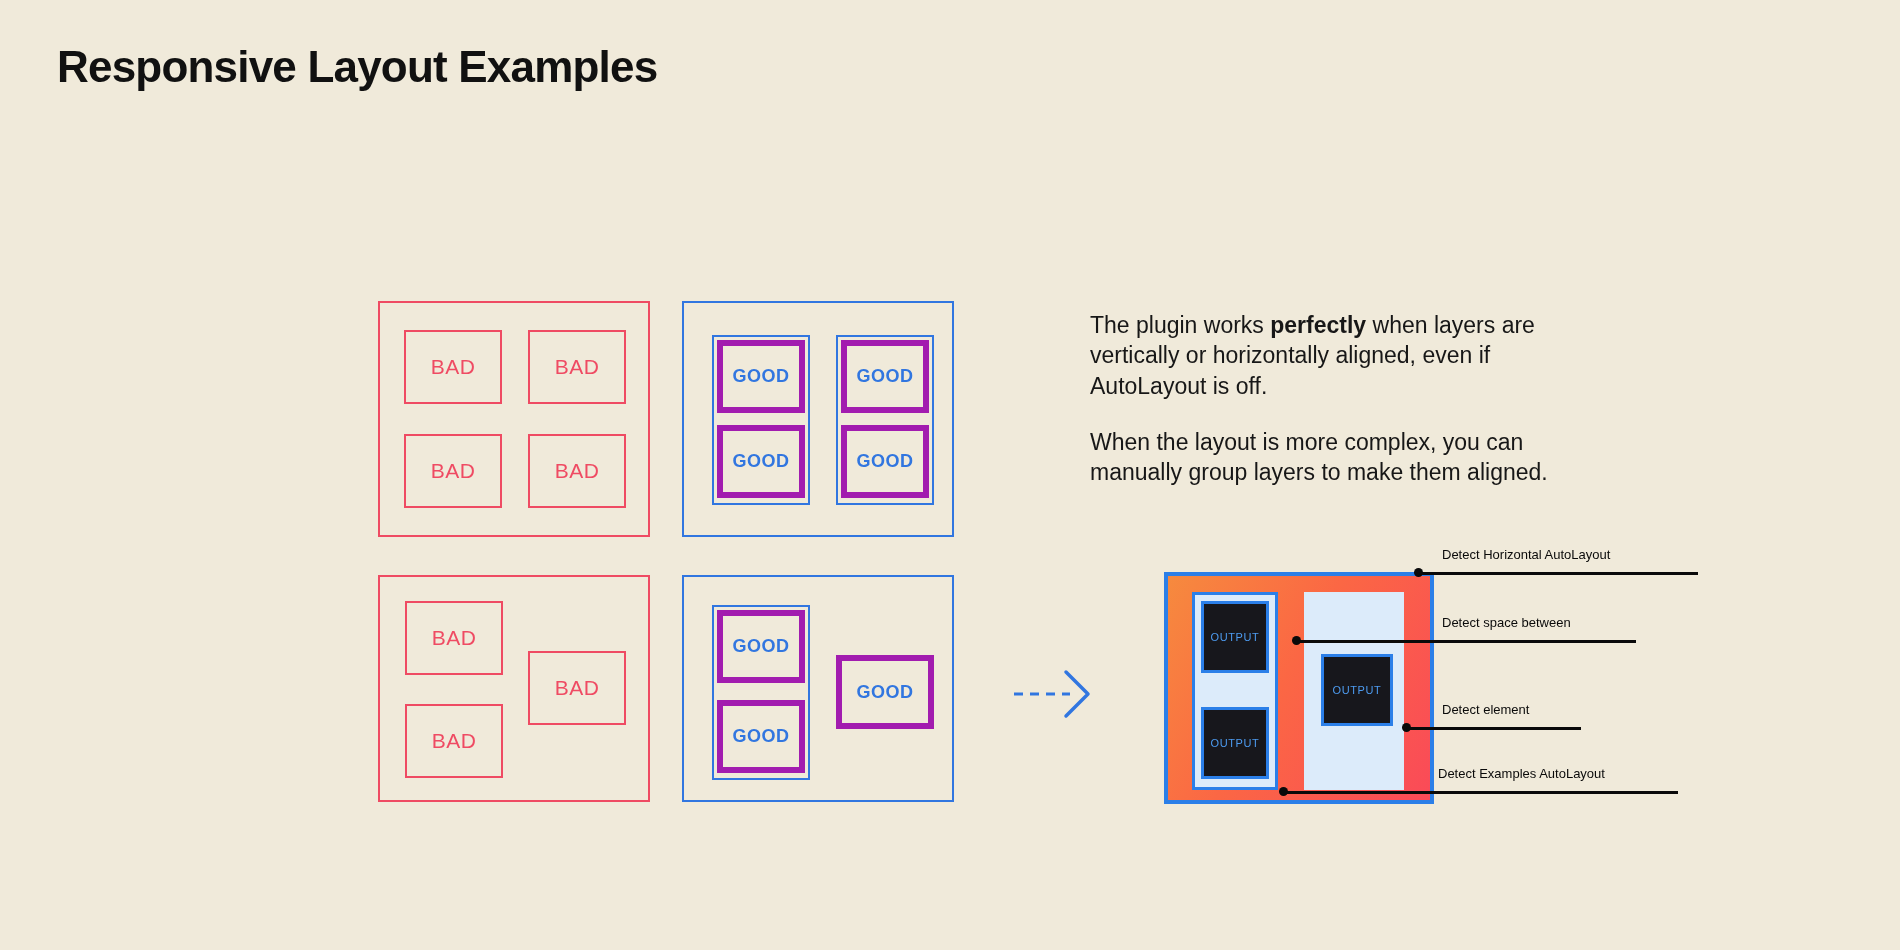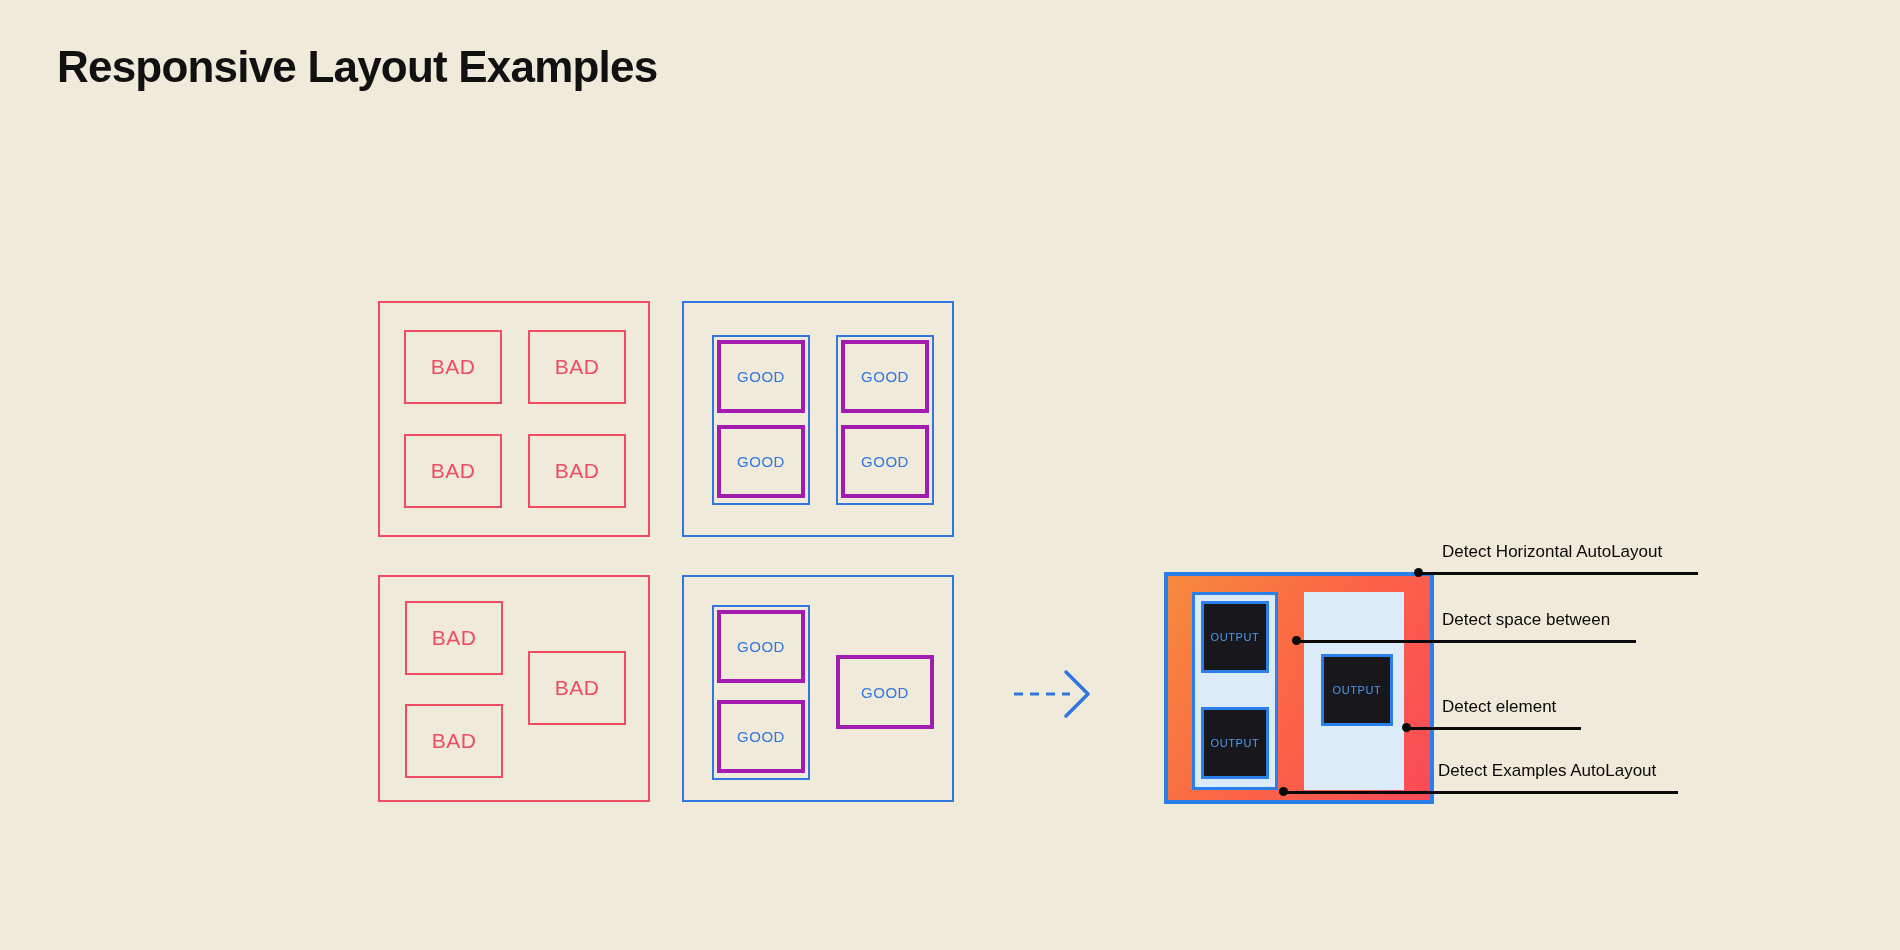--- a/index.html
+++ b/index.html
@@ -50,27 +50,28 @@
   
   .good-container {
     border: 2px solid #3176E0;
     background: transparent;
   }
   .good-group {
     border: 2px solid #3176E0;
     background: transparent;
   }
   .good-box {
-    border: 4px solid #a21caf;
+    border: 6px solid #a21caf;
     color: #3176E0;
     display: flex;
     align-items: center;
     justify-content: center;
-    font-size: 15px;
+    font-size: 18px;
     letter-spacing: 0.5px;
+    font-weight: bold;
   }
 
   
   #flow-arrow { position: absolute; left: 1012px; top: 668px; }
 
   
   #copy-block {
     position: absolute;
     left: 1090px;
     top: 310px;
@@ -136,21 +137,21 @@
   .callout-dot {
     position: absolute;
     width: 9px;
     height: 9px;
     border-radius: 50%;
     background: #0A0A0A;
   }
   .callout-label {
     position: absolute;
     color: #0A0A0A;
-    font-size: 17px;
+    font-size: 13px;
     white-space: nowrap;
   }
 </style>
 </head>
 <body>
 
 <div id="page-title">Responsive Layout Examples</div>
 
 <div class="abs bad-container" style="left:370px; top:301px; width:272px; height:236px;">
   <div class="abs bad-box" style="left:24px; top:27px; width:98px; height:74px;">BAD</div>
@@ -185,21 +186,23 @@
 </div>
 
 <div id="flow-arrow">
   <svg width="84" height="52" viewBox="0 0 84 52">
     <line x1="2" y1="26" x2="58" y2="26" stroke="#3176E0" stroke-width="3" stroke-dasharray="9 7" stroke-linecap="butt"></line>
     <polyline points="54,4 76,26 54,48" fill="none" stroke="#3176E0" stroke-width="3.5" stroke-linecap="round" stroke-linejoin="round"></polyline>
   </svg>
 </div>
 
 <div id="copy-block">
+  <p><span>The plugin works </span><b>perfectly</b><span> when layers are vertically or horizontally aligned, even if AutoLayout is off.</span></p>
   <div class="para-gap"></div>
+  <p>When the layout is more complex, you can manually group layers to make them aligned.</p>
 </div>
 
 <div id="mockup-panel">
   <div class="mock-col-left">
     <div class="output-box" style="left:6px; top:6px; width:68px; height:72px;">OUTPUT</div>
     <div class="output-box" style="left:6px; top:112px; width:68px; height:72px;">OUTPUT</div>
   </div>
   <div class="mock-col-right">
     <div class="output-box" style="left:17px; top:62px; width:72px; height:72px;">OUTPUT</div>
   </div>

